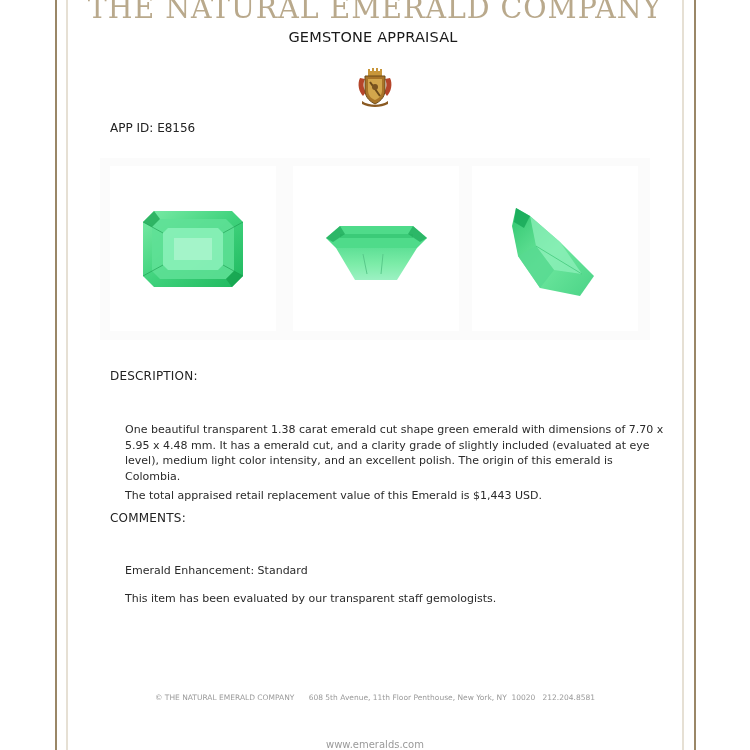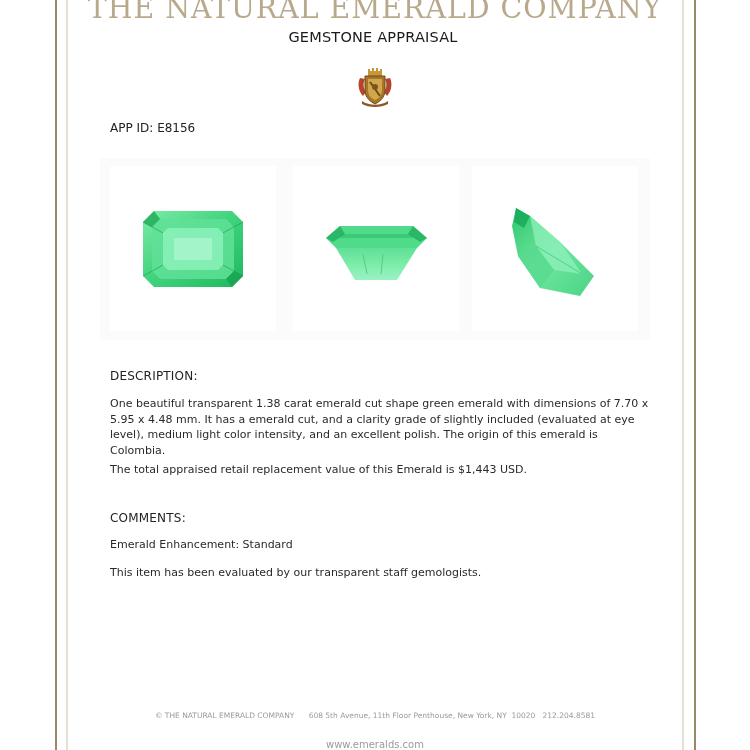--- a/index.html
+++ b/index.html
@@ -95,29 +95,30 @@
 
     .section-heading {
       position: absolute;
       left: 110px;
       font-size: 12px;
       color: #222;
       letter-spacing: 0.2px;
     }
     .para {
       position: absolute;
-      left: 110px;
+      left: 125px;
       width: 540px;
       font-size: 11px;
       line-height: 15.5px;
       color: #2a2a2a;
+      margin-top: 26px;
     }
     .footer-line1 {
       position: absolute;
-      top: 711px;
+      top: 693px;
       left: 0;
       width: 750px;
       text-align: center;
       font-size: 7.5px;
       color: #9a9a9a;
       white-space: pre;
     }
     .footer-line2 {
       position: absolute;
       top: 739px;

